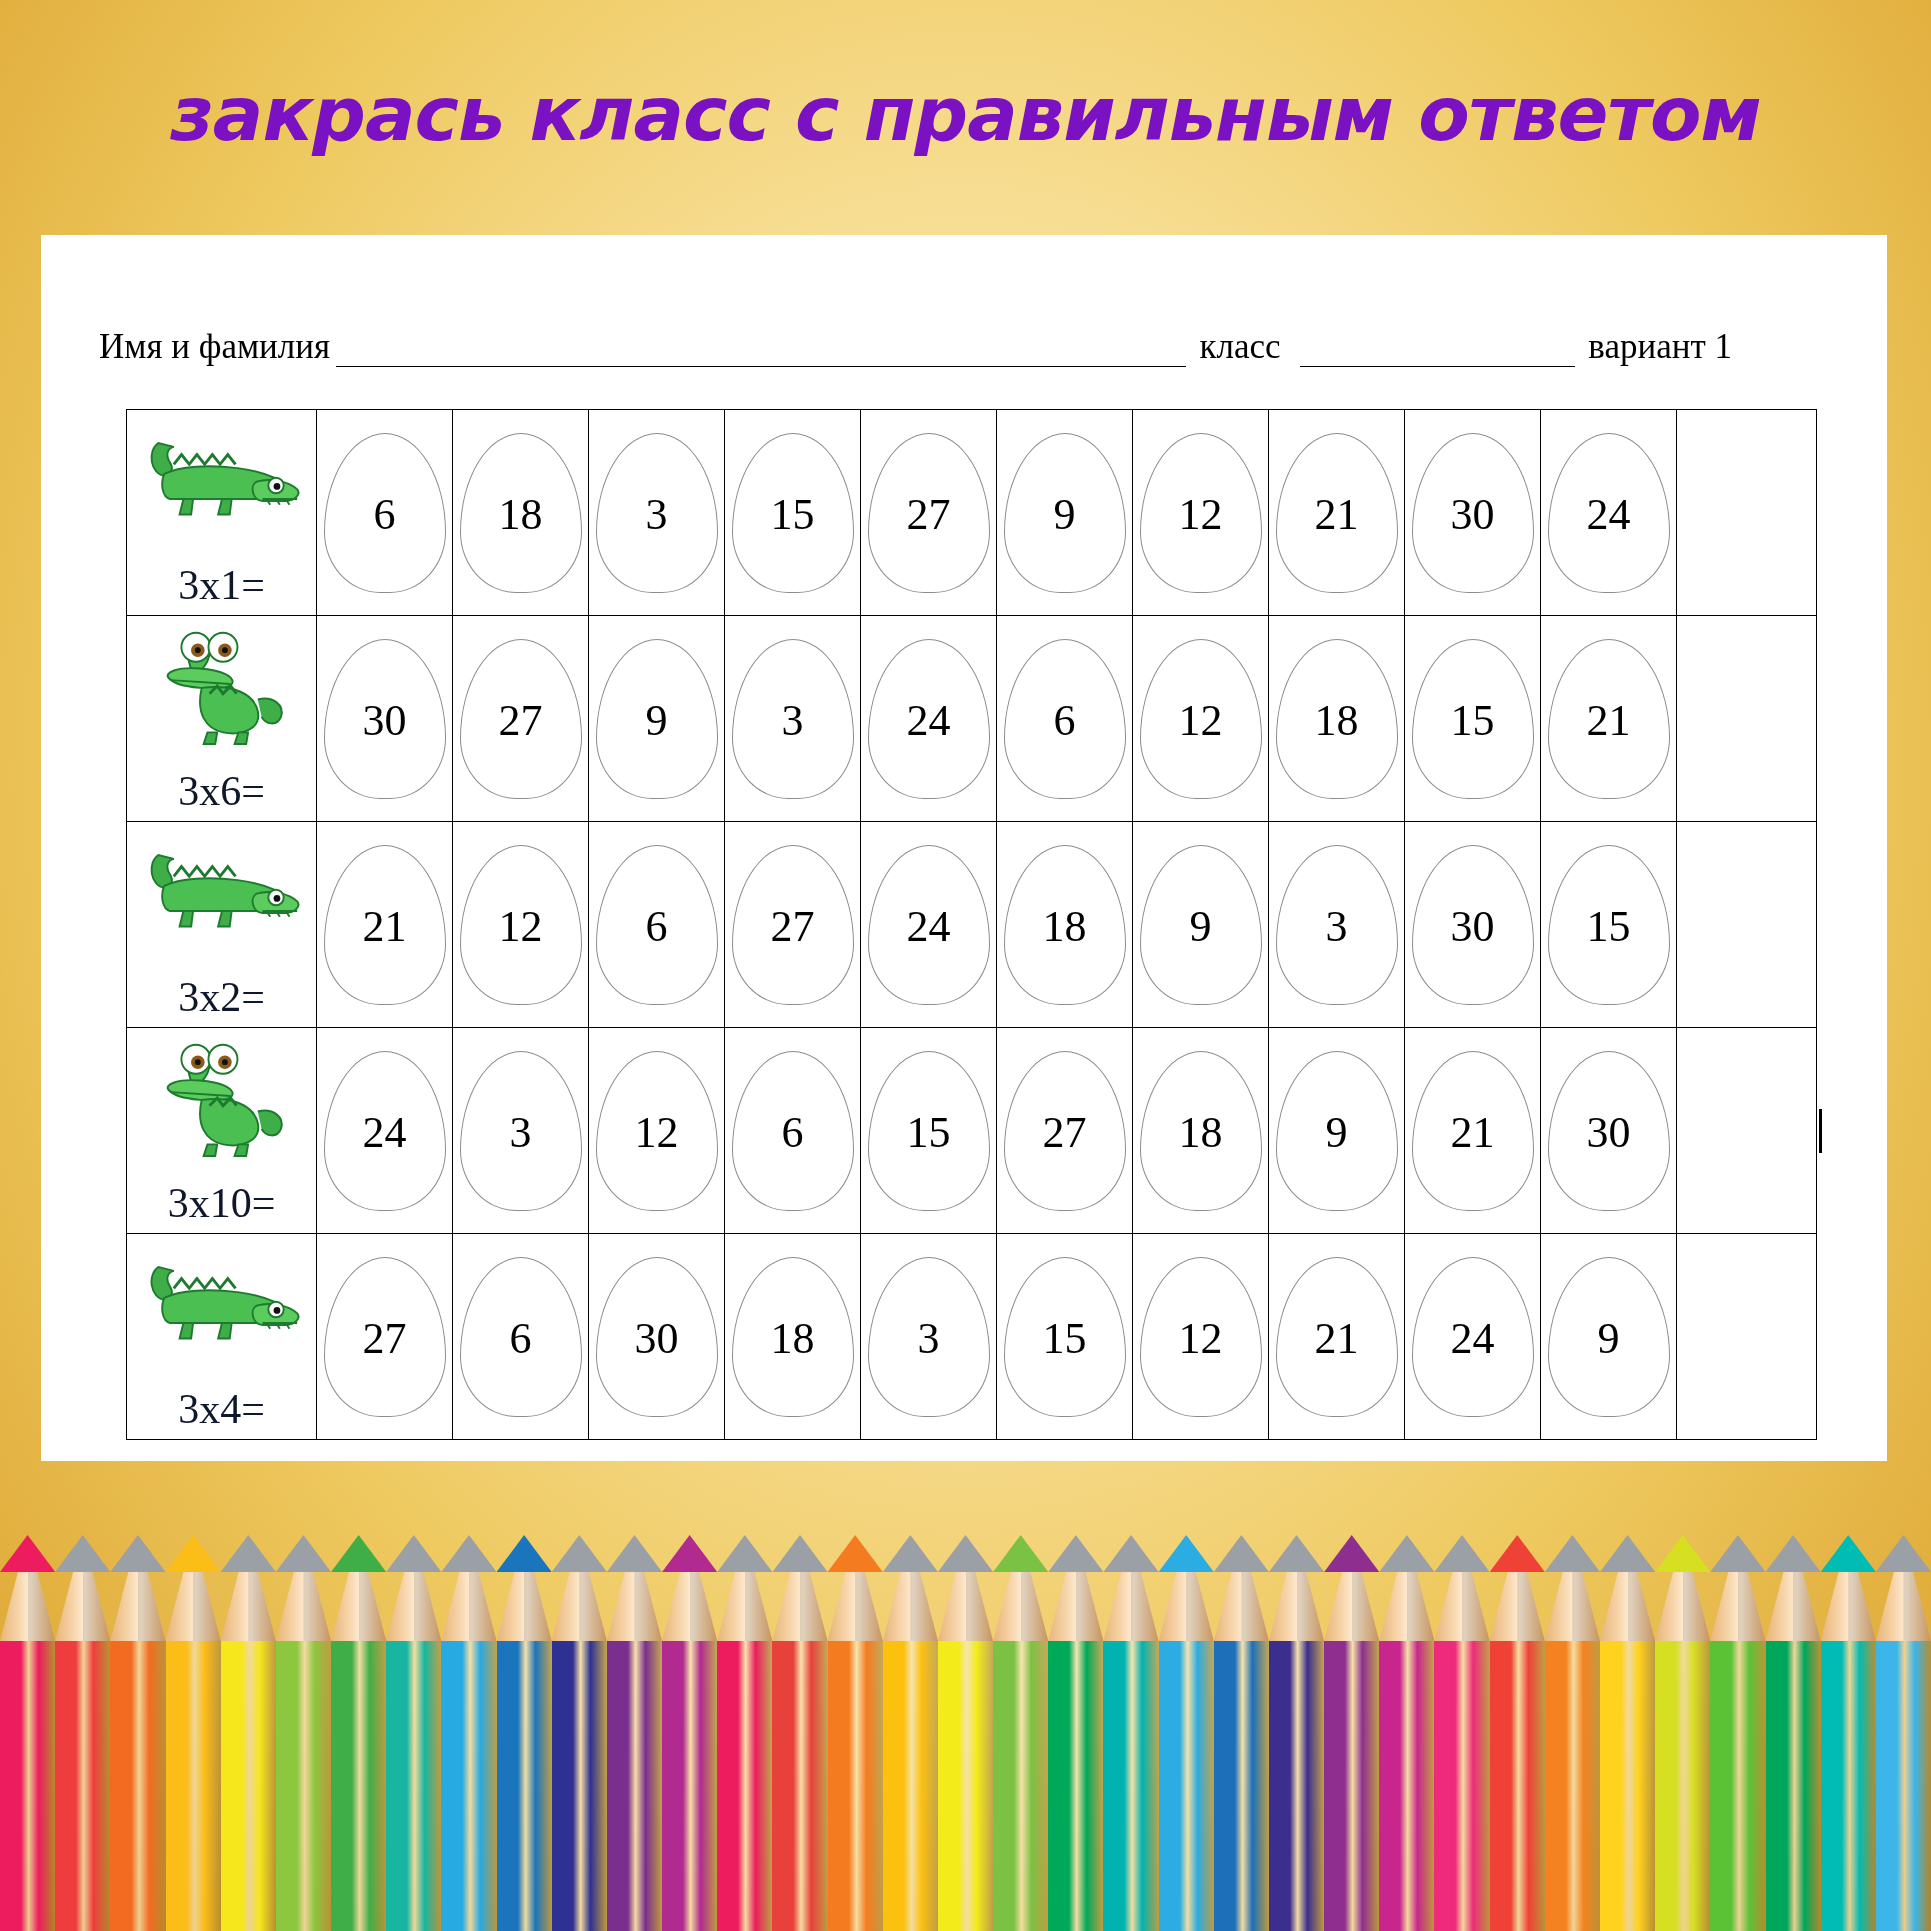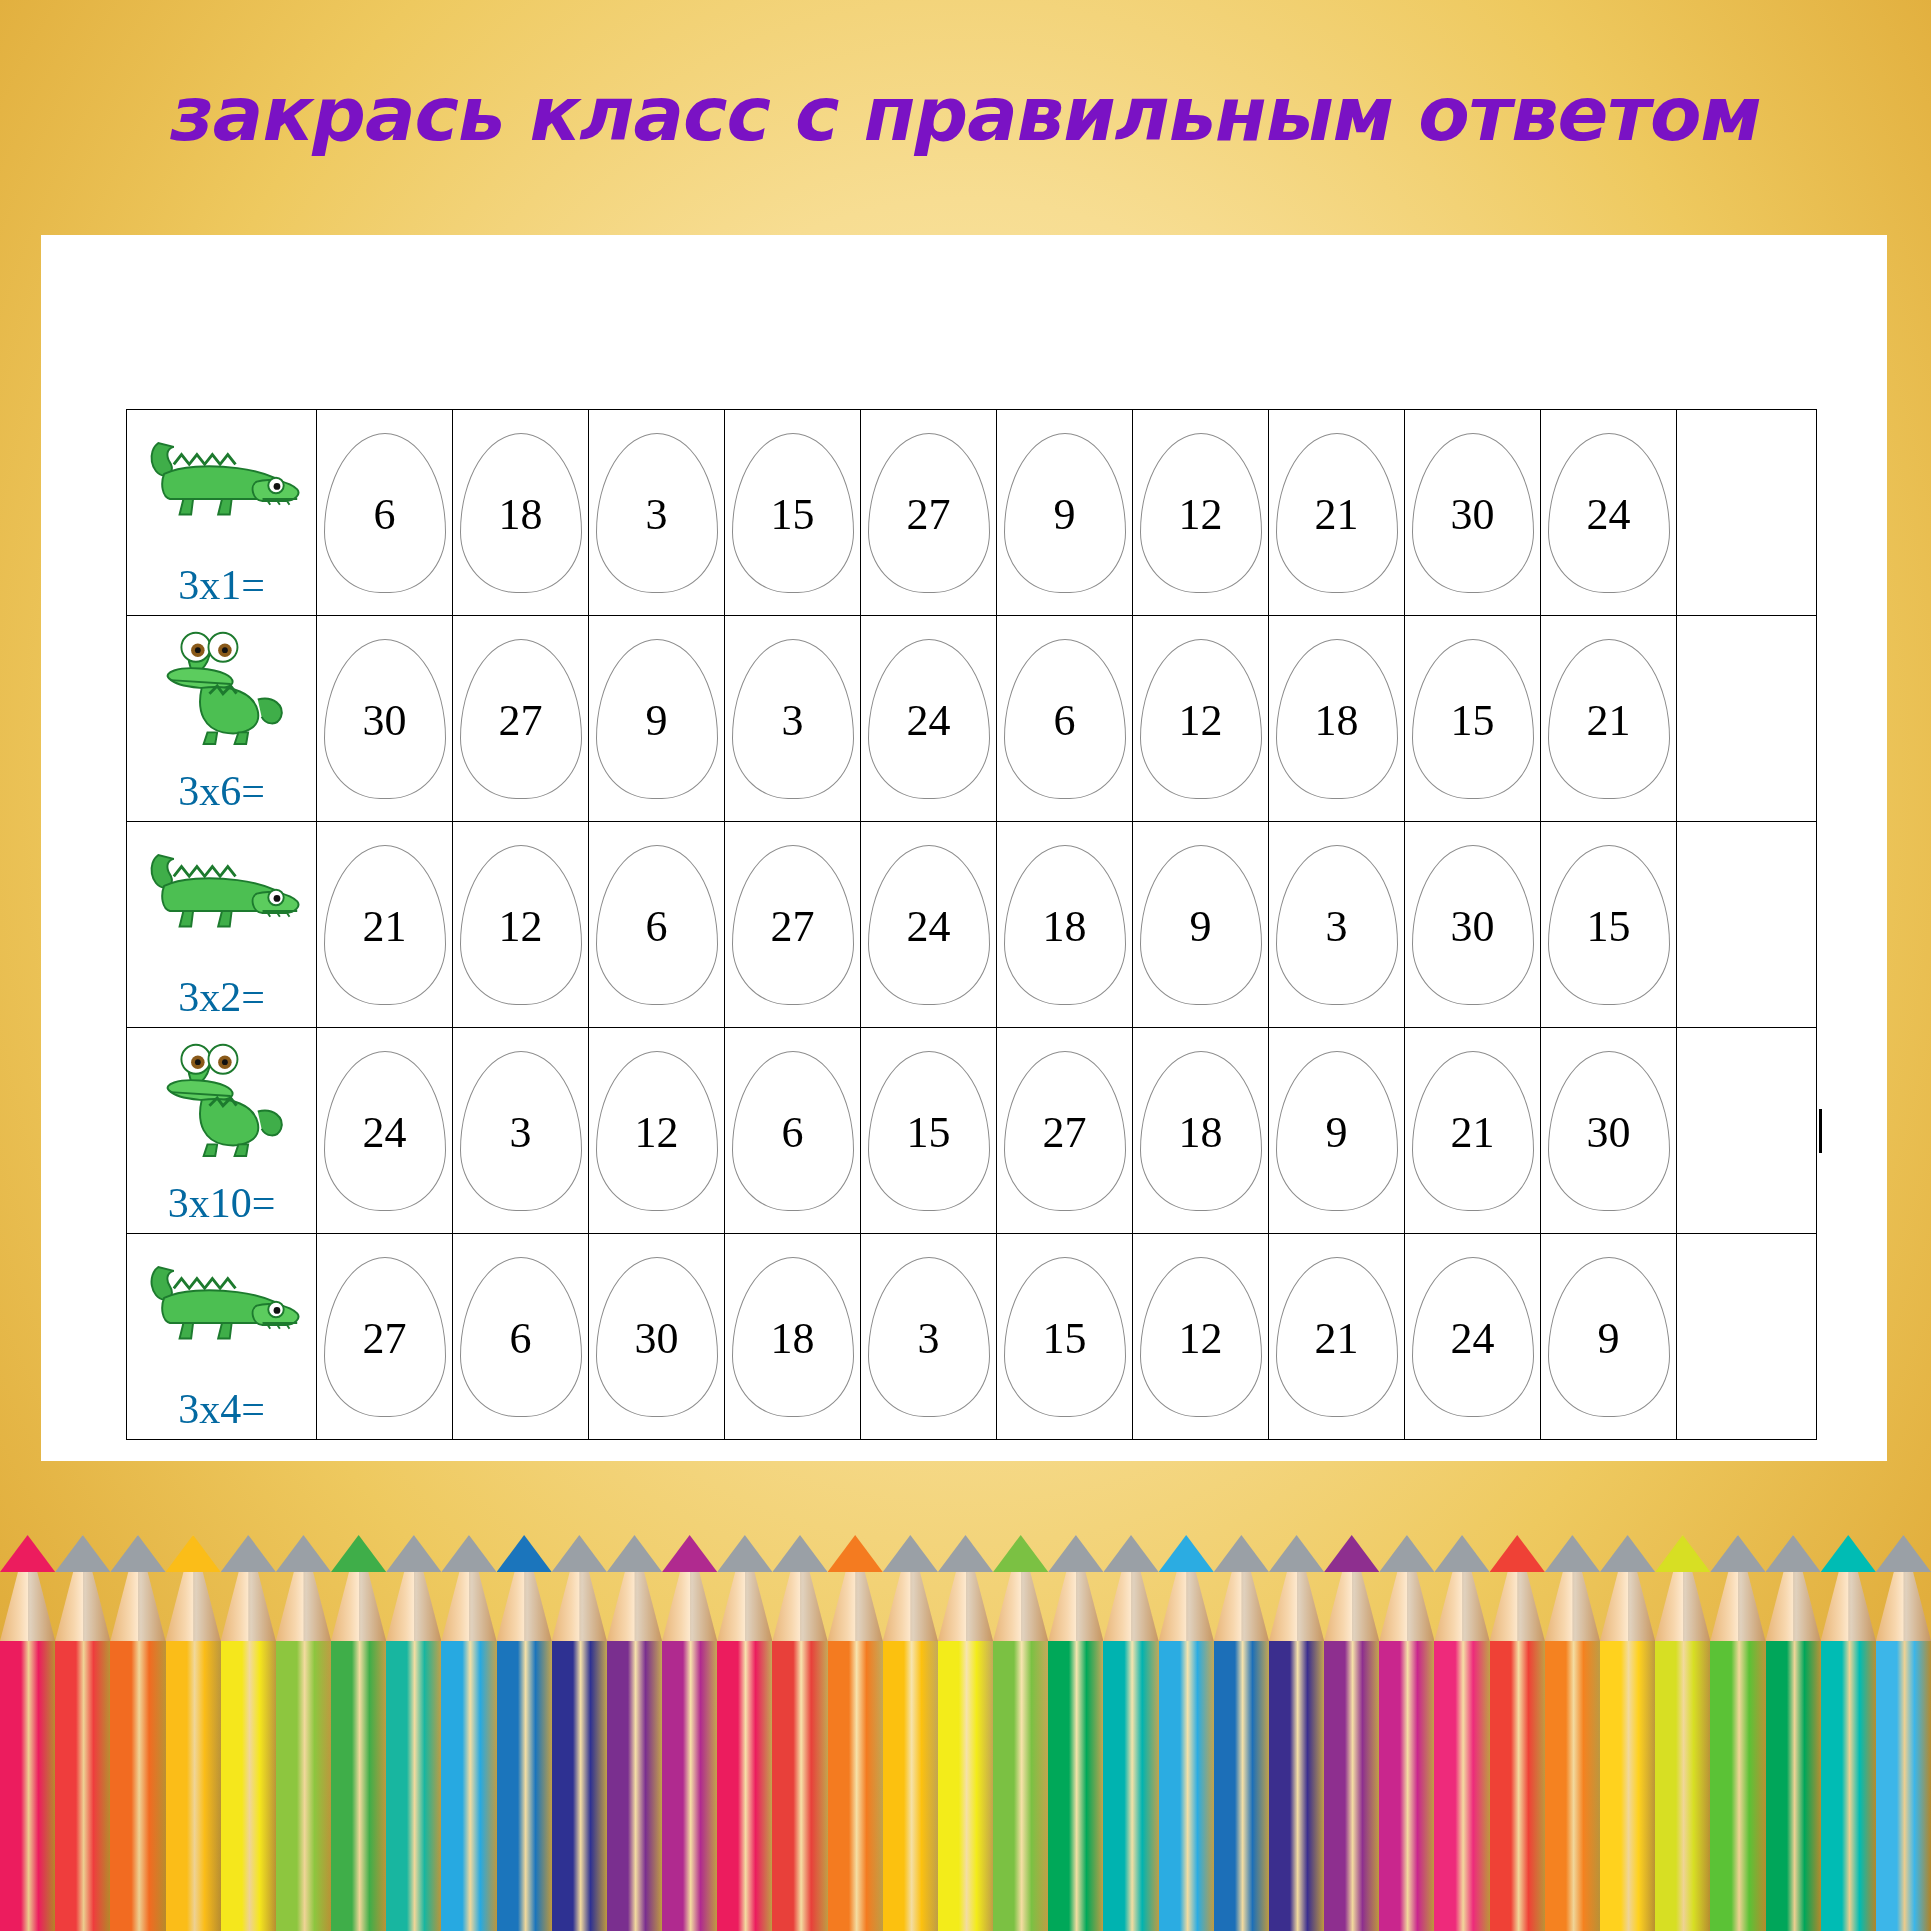--- a/index.html
+++ b/index.html
@@ -95,21 +95,21 @@
     position: absolute;
     left: 50%;
     top: 7.7px;
     transform: translateX(-50%);
   }
   .task-text {
     position: absolute;
     left: 0; right: 0;
     bottom: 5.8px;
     font-size: 42px;
-    color: #0369a1;
+    color: #0f172a;
     text-align: center;
     margin-top: 16px;
   }
 
   
   .egg {
     position: relative;
     width: 120px;
     height: 158px;
     margin: 0 auto;
@@ -190,20 +190,30 @@
 </style>
 </head>
 <body>
 
 <div class="title-bar">
   <div class="title">закрась класс с правильным ответом</div>
 </div>
 
 <div class="sheet">
 
+  <div class="name-row">
+    <span class="label">Имя и фамилия</span>
+    <span class="rule long"></span>
+    <span class="gap"></span>
+    <span class="label">класс</span>
+    <span class="gap"></span>
+    <span class="rule short"></span>
+    <span class="gap"></span>
+    <span class="label">вариант 1</span>
+  </div>
 
   <table class="grid">
     <tbody>
 
       <tr>
         <td class="task-cell">
           <div class="task-inner">
             <span class="croc">
               <svg width="162" height="108" viewBox="0 0 168 112">
                 <path d="M18 26 C6 34 10 58 24 60 C32 61 34 52 30 46 C26 40 26 32 34 30 Z" fill="#3fae49" stroke="#1d7a2e" stroke-width="2"></path>

